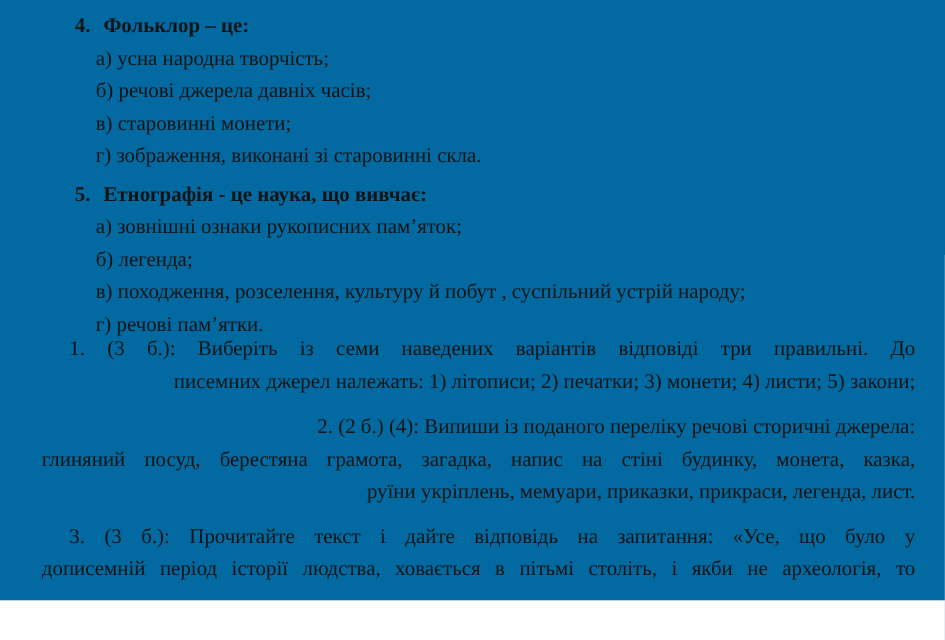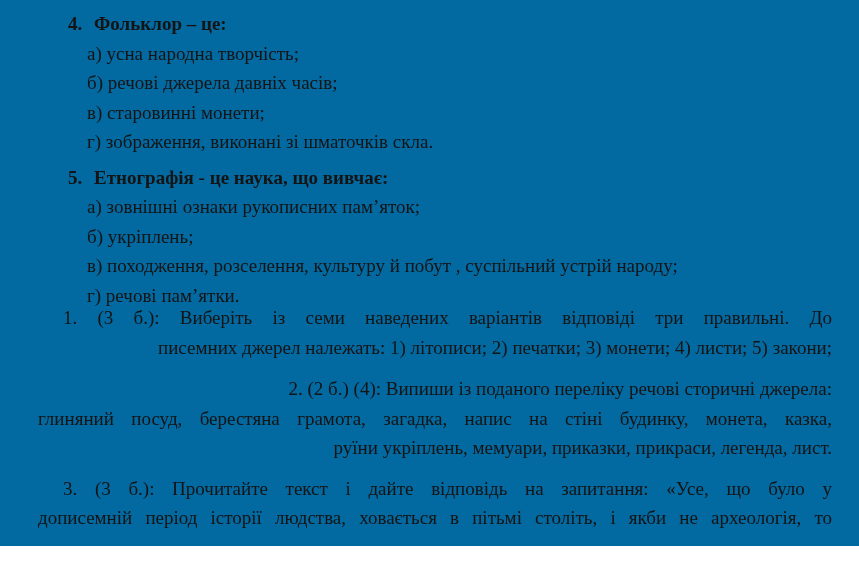--- a/index.html
+++ b/index.html
@@ -64,27 +64,27 @@
 </head>
 <body>
 
 <div class="page">
 
   <section class="question question-4">
     <div class="q-title"><span class="q-num">4.</span><span>Фольклор – це:</span></div>
     <div class="q-option">а) усна народна творчість;</div>
     <div class="q-option">б) речові джерела давніх часів;</div>
     <div class="q-option">в) старовинні монети;</div>
-    <div class="q-option">г) зображення, виконані зі шматочків скла.</div>
+    <div class="q-option">г) зображення, виконані зі старовинні скла.</div>
   </section>
 
   <section class="question question-5">
     <div class="q-title"><span class="q-num">5.</span><span>Етнографія - це наука, що вивчає:</span></div>
     <div class="q-option">а) зовнішні ознаки рукописних пам’яток;</div>
-    <div class="q-option">б) укріплень;</div>
+    <div class="q-option">б) легенда;</div>
     <div class="q-option">в) походження, розселення, культуру й побут , суспільний устрій народу;</div>
     <div class="q-option">г) речові пам’ятки.</div>
   </section>
 
 
   <div class="task task-1">
     <div class="line first jstretch">1. (3 б.): Виберіть із семи наведених варіантів відповіді три правильні. До</div>
     <div class="line">писемних джерел належать: 1) літописи; 2) печатки; 3) монети; 4) листи; 5) закони;</div>
   </div>
 

